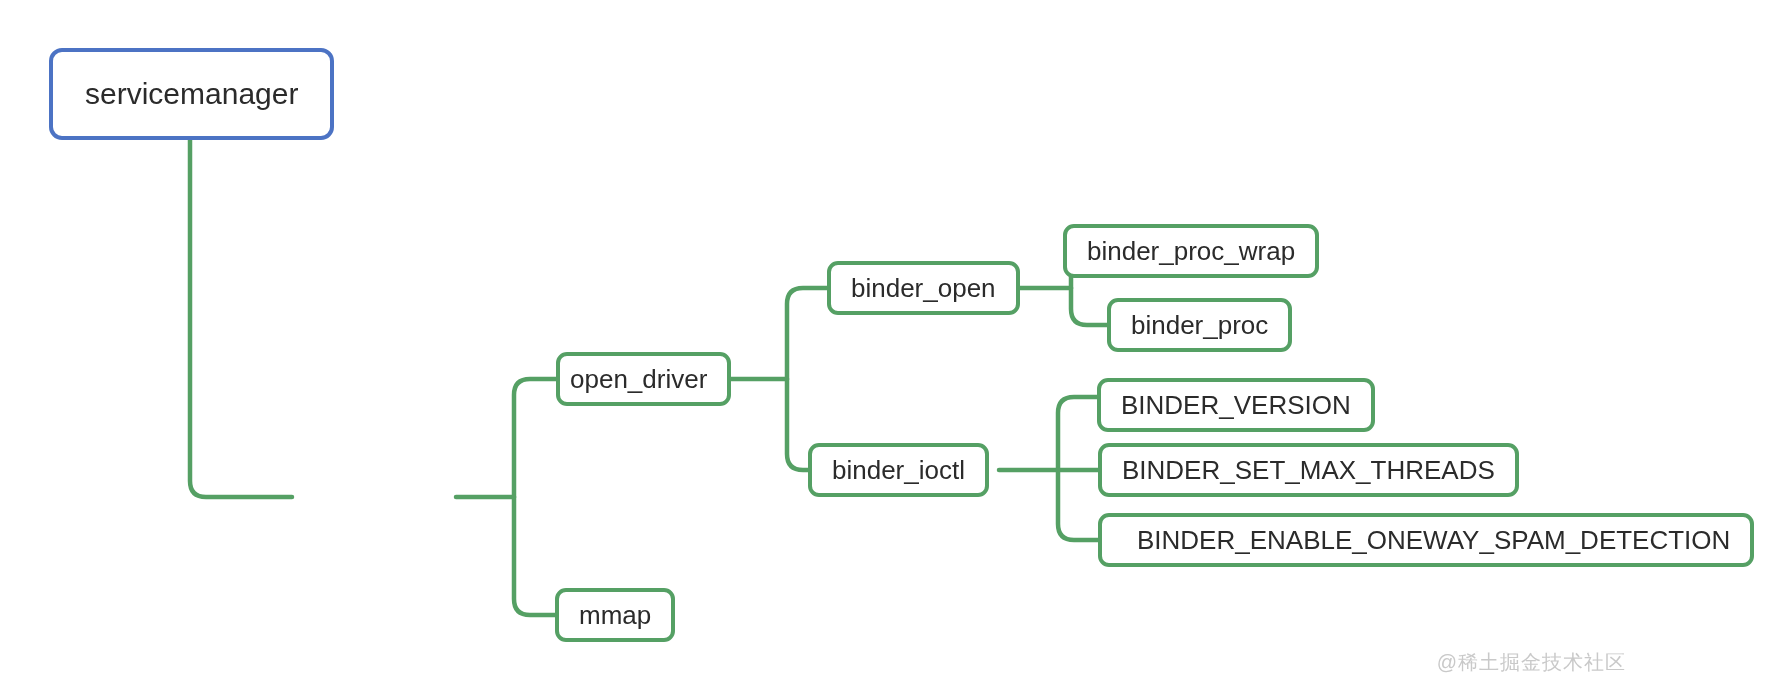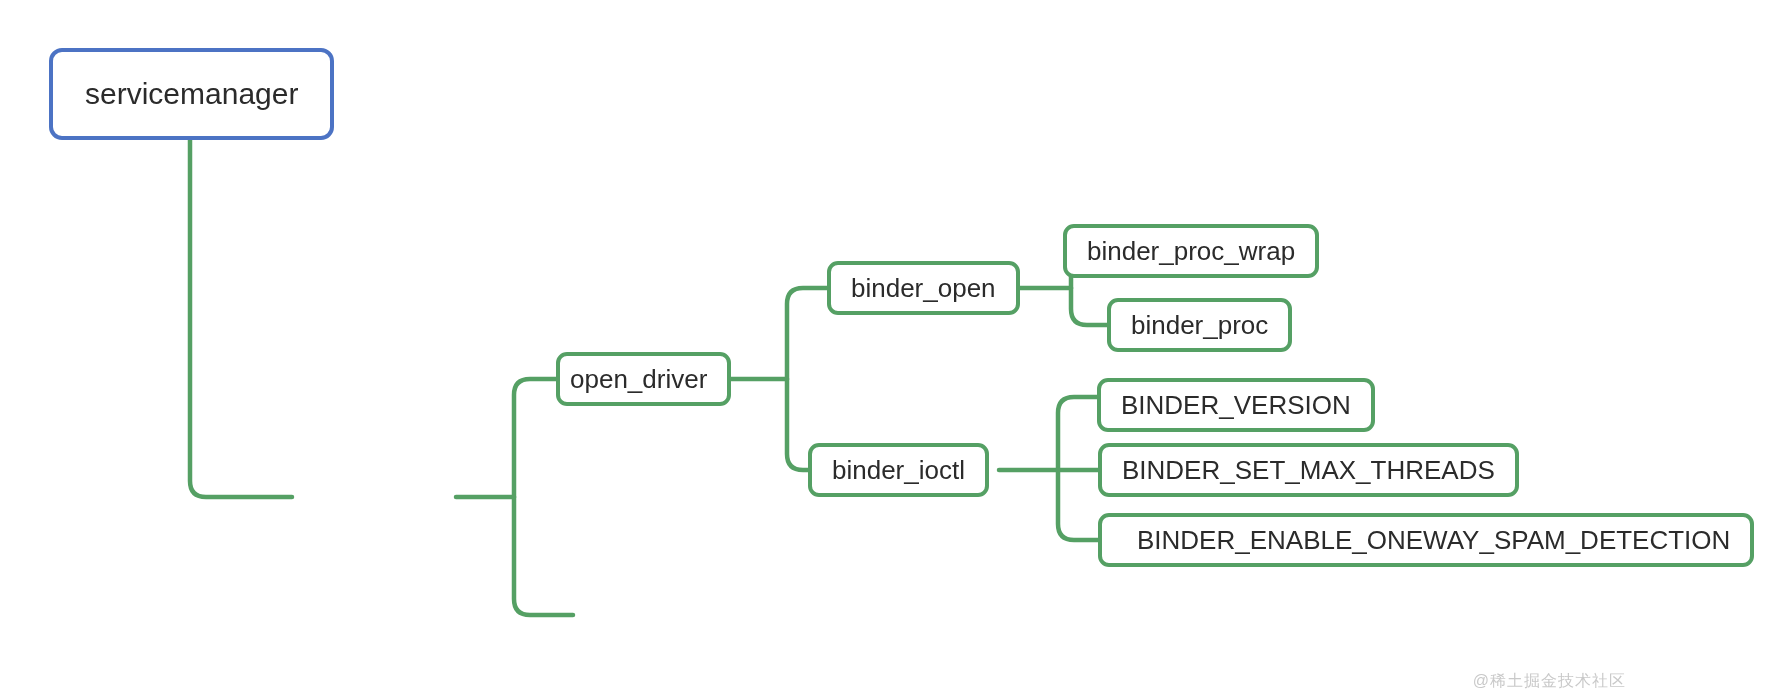--- a/index.html
+++ b/index.html
@@ -60,24 +60,24 @@
   .n-binder-open    { left: 827px; top: 261px; }
   .n-binder-ioctl   { left: 808px; top: 443px; }
   .n-binder-proc-wrap { left: 1063px; top: 224px; }
   .n-binder-proc      { left: 1107px; top: 298px; }
   .n-binder-version   { left: 1097px; top: 370px; margin-top: 8px; }
   .n-binder-set-max   { left: 1098px; top: 443px; }
   .n-binder-enable    { left: 1098px; top: 513px; padding-left: 35px; }
   #watermark {
     position: absolute;
     right: 8px;
-    bottom: 0;
+    bottom: 16px;
     z-index: 3;
     color: #c9c9c9;
-    font-size: 16px;
+    font-size: 20px;
     letter-spacing: 1px;
   }
 </style>
 </head>
 <body>
 
 <div id="canvas">
 
   <svg id="wires" width="1786" height="692" viewBox="0 0 1786 692">
 
@@ -110,20 +110,23 @@
 
   <div class="node root n-servicemanager">
     <span>servicemanager</span>
   </div>
 
 
   <div class="node n-open-driver">
     <span>open_driver</span>
   </div>
 
+  <div class="node n-mmap">
+    <span>mmap</span>
+  </div>
 
   <div class="node n-binder-open">
     <span>binder_open</span>
   </div>
 
   <div class="node n-binder-ioctl">
     <span>binder_ioctl</span>
   </div>
 
   <div class="node n-binder-proc-wrap">

